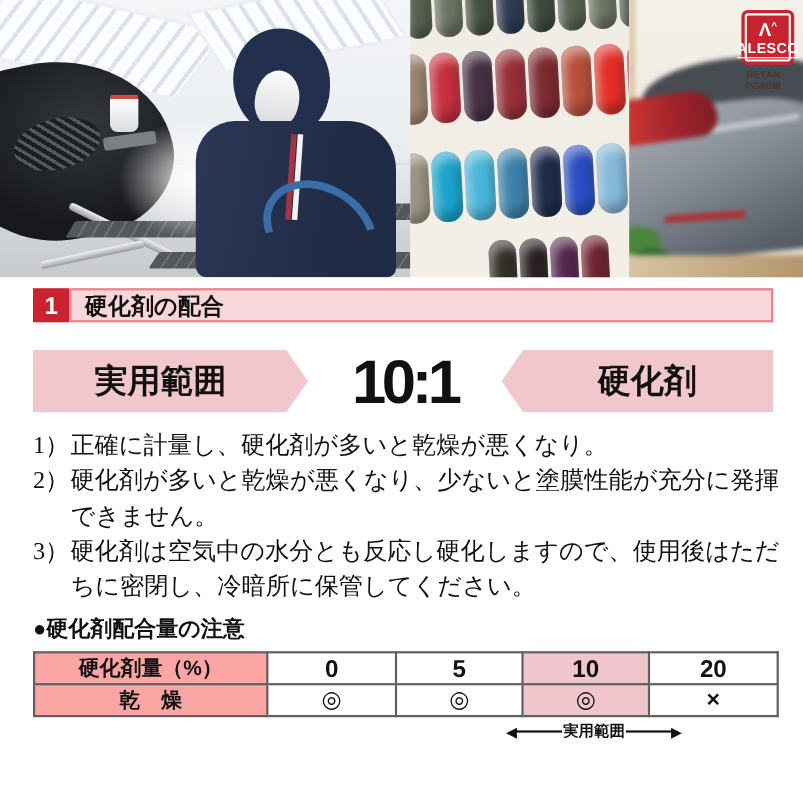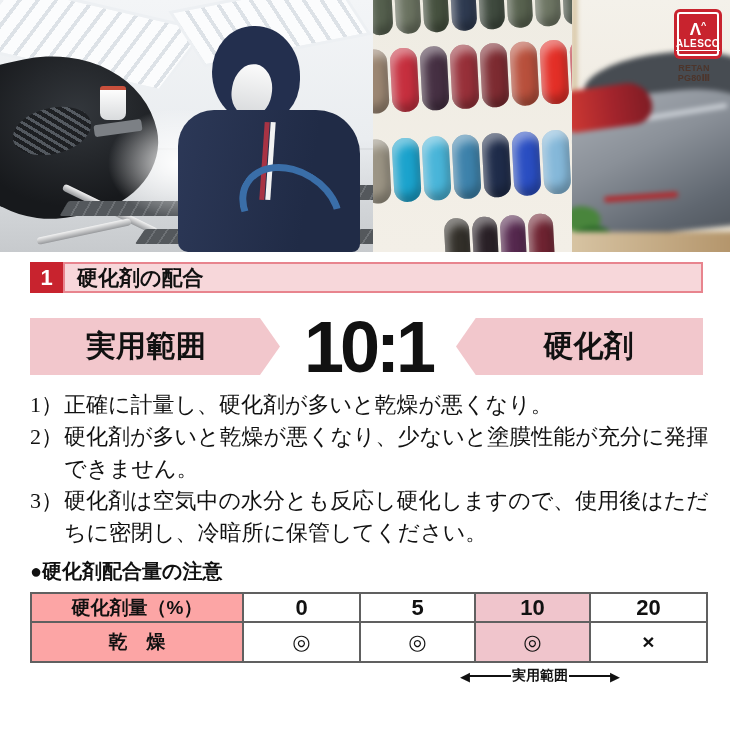--- a/index.html
+++ b/index.html
@@ -69,52 +69,52 @@
   .leaf { position:absolute; border-radius:60% 40% 55% 45%; }
   .leaf1 { left:-2px; top:212px; width:36px; height:28px; background:#49853c; transform:rotate(18deg); }
   .leaf2 { left:4px; top:232px; width:42px; height:30px; background:#2f6b2c; }
   .floor3 { position:absolute; left:0; bottom:0; width:100%; height:26px; background:linear-gradient(90deg,#d8c5a4,#b3946a); }
 
   .logo-box { position:absolute; top:9px; right:8px; width:48px; height:50px; background:#c8232e; border-radius:6px; }
   .logo-inner { position:absolute; inset:3px; border:2px solid #fff; border-radius:3px;
                 display:flex; flex-direction:column; align-items:center; justify-content:center; color:#fff; }
   .logo-mark { font-weight:bold; font-size:17px; line-height:16px; }
   .logo-mark .mark-small { font-size:9px; vertical-align:super; }
-  .logo-name { font-size:10px; font-weight:bold; letter-spacing:.4px; border-bottom:1.5px solid #fff; padding-bottom:1px; margin-top:1px; }
+  .logo-name { font-size:13px; font-weight:bold; letter-spacing:.4px; border-bottom:1.5px solid #fff; padding-bottom:1px; margin-top:1px; }
   .retan-label { position:absolute; top:63px; right:3px; width:66px; text-align:center;
                  font-size:9px; font-weight:bold; color:#4d352b; letter-spacing:.2px; }
 
   
   .section-header { display:flex; margin:10px 0 0 30px; width:673px; height:31px; }
   .section-num { width:33px; height:31px; background:#c8232e; color:#fff; font-weight:bold; font-size:22px;
                  display:flex; align-items:center; justify-content:center; }
   .section-bar { flex:1; height:31px; background:#f7d7da; border:2px solid #e8848e;
                  display:flex; align-items:center; padding-left:12px; font-weight:bold; font-size:21px; color:#111; }
 
   
   .ratio-banner { display:flex; margin:25px 0 0 30px; width:673px; height:57px; }
   .ratio-left { width:250px; background:#f2c7cc; clip-path:polygon(0 0,92% 0,100% 50%,92% 100%,0 100%);
                 display:flex; align-items:center; justify-content:center; padding-right:18px;
                 font-weight:bold; font-size:30px; }
   .ratio-mid { width:176px; display:flex; align-items:center; justify-content:center;
-               font-weight:bold; font-size:72px; letter-spacing:-4px; line-height:1; }
+               font-weight:bold; font-size:56px; letter-spacing:-4px; line-height:1; }
   .ratio-right { width:247px; background:#f2c7cc; clip-path:polygon(8% 0,100% 0,100% 100%,8% 100%,0 50%);
                  display:flex; align-items:center; justify-content:center; padding-left:18px;
                  font-weight:bold; font-size:30px; }
 
   
   .instructions { margin:14px 0 0 30px; width:680px; font-family:"Liberation Serif","DejaVu Serif",serif; }
   .instr { display:flex; font-size:22px; line-height:32px; }
   .inum { width:34px; flex:none; }
   .itext { width:646px; }
 
   
   .table-title { margin:9px 0 0 30px; font-weight:bold; font-size:20px; }
   table.tbl { margin:7px 0 0 30px; border-collapse:collapse; table-layout:fixed; width:676px; }
-  .tbl td { border:2px solid #606060; text-align:center; vertical-align:middle; height:40px; font-weight:bold; }
+  .tbl td { border:2px solid #606060; text-align:center; vertical-align:middle; height:29px; font-weight:bold; }
   .tbl tr.hdr td { height:29px; }
   .tbl td.lab { background:#fca5a5; font-size:19px; }
   .tbl td.num { font-size:22px; }
   .tbl td.val { font-size:21px; }
   .tbl td.hl { background:#f0c5cc; }
 
   .range-note { margin:4px 0 0 460px; width:160px; display:flex; align-items:center; }
   .range-note .arrow { font-size:13px; line-height:1; }
   .range-note .line { flex:1; height:0; border-top:2.5px solid #111; margin:0 -2px; }
   .range-label { font-size:14px; font-weight:bold; padding:0 3px; white-space:nowrap; }

